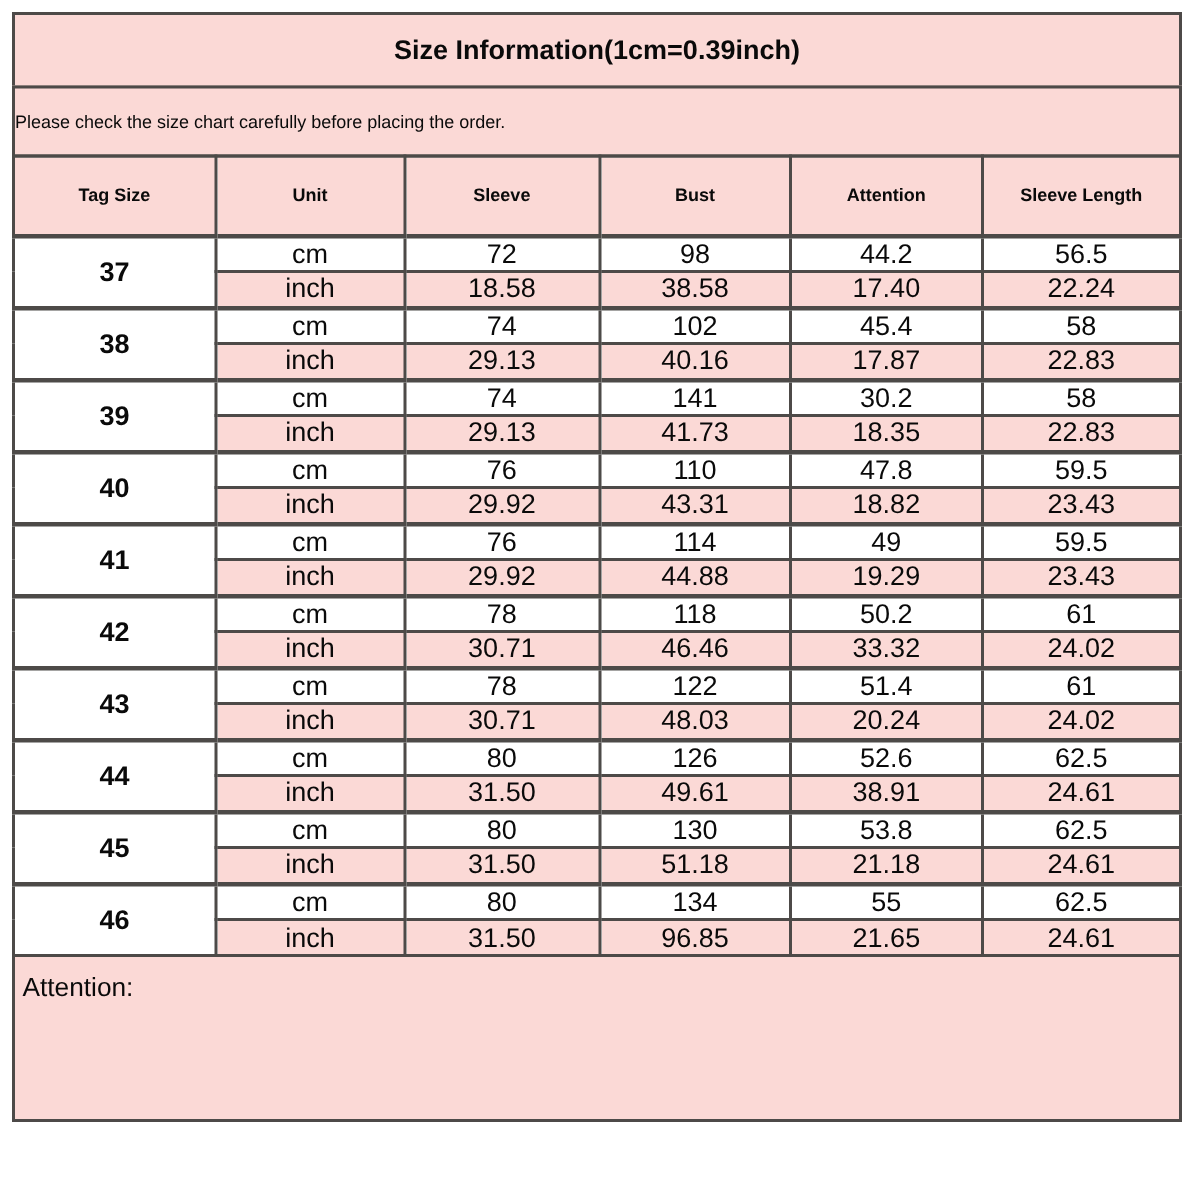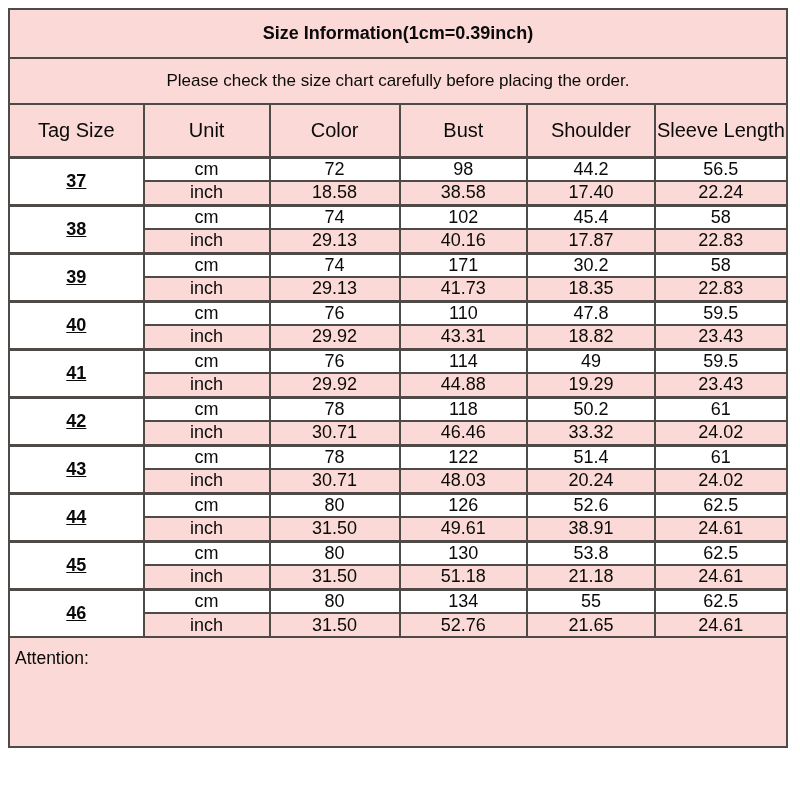--- a/index.html
+++ b/index.html
@@ -32,58 +32,57 @@
     justify-content: center;
     font-weight: bold;
     font-size: 18px;
   }
 
   .subtitle-bar {
     height: 48px;
     margin-top: -2px;
     display: flex;
     align-items: center;
-    justify-content: center;
-    font-size: 17px;
+    justify-content: flex-start;
+    font-size: 12px;
   }
 
   .size-table {
     width: 100%;
     border-collapse: collapse;
     table-layout: fixed;
     margin-top: -2px;
   }
   .size-table th,
   .size-table td {
     border: 2px solid var(--border);
     text-align: center;
     vertical-align: middle;
     padding: 0;
     overflow: hidden;
     white-space: nowrap;
   }
   .size-table th {
     background: var(--pink);
     height: 53px;
-    font-size: 20px;
-    font-weight: normal;
+    font-size: 12px;
+    font-weight: bold;
   }
   .size-table td {
     height: 24px;
     font-size: 18px;
     font-weight: normal;
     background: #ffffff;
   }
   
   .size-table tbody tr.cm-row td { border-top-width: 3px; }
   .size-table tbody tr.inch-row td { background: var(--pink); }
   .size-table td.tag {
     font-weight: bold;
     background: #ffffff;
-    text-decoration: underline;
   }
 
   .attention {
     margin-top: -2px;
     height: 112px;
     padding: 8px 8px 0 5px;
     font-size: 17.5px;
     line-height: 1.43;
   }
 </style>
@@ -106,23 +105,23 @@
       <col style="width:16.2%">
       <col style="width:16.7%">
       <col style="width:16.4%">
       <col style="width:16.4%">
       <col style="width:17.0%">
     </colgroup>
     <thead>
       <tr>
         <th>Tag Size</th>
         <th>Unit</th>
-        <th>Color</th>
+        <th>Sleeve</th>
         <th>Bust</th>
-        <th>Shoulder</th>
+        <th>Attention</th>
         <th>Sleeve Length</th>
       </tr>
     </thead>
     <tbody>
   <tr class="cm-row">
     <td class="tag" rowspan="2">37</td>
     <td class="unit">cm</td>
     <td>72</td>
     <td>98</td>
     <td>44.2</td>
@@ -149,21 +148,21 @@
     <td>29.13</td>
     <td>40.16</td>
     <td>17.87</td>
     <td>22.83</td>
   </tr>
 
   <tr class="cm-row">
     <td class="tag" rowspan="2">39</td>
     <td class="unit">cm</td>
     <td>74</td>
-    <td>171</td>
+    <td>141</td>
     <td>30.2</td>
     <td>58</td>
   </tr>
   <tr class="inch-row">
     <td class="unit">inch</td>
     <td>29.13</td>
     <td>41.73</td>
     <td>18.35</td>
     <td>22.83</td>
   </tr>
@@ -268,21 +267,21 @@
     <td class="tag" rowspan="2">46</td>
     <td class="unit">cm</td>
     <td>80</td>
     <td>134</td>
     <td>55</td>
     <td>62.5</td>
   </tr>
   <tr class="inch-row">
     <td class="unit">inch</td>
     <td>31.50</td>
-    <td>52.76</td>
+    <td>96.85</td>
     <td>21.65</td>
     <td>24.61</td>
   </tr>
 </tbody>
   </table>
 
   <div class="panel attention">
     <div>Attention:</div>
   </div>
 

